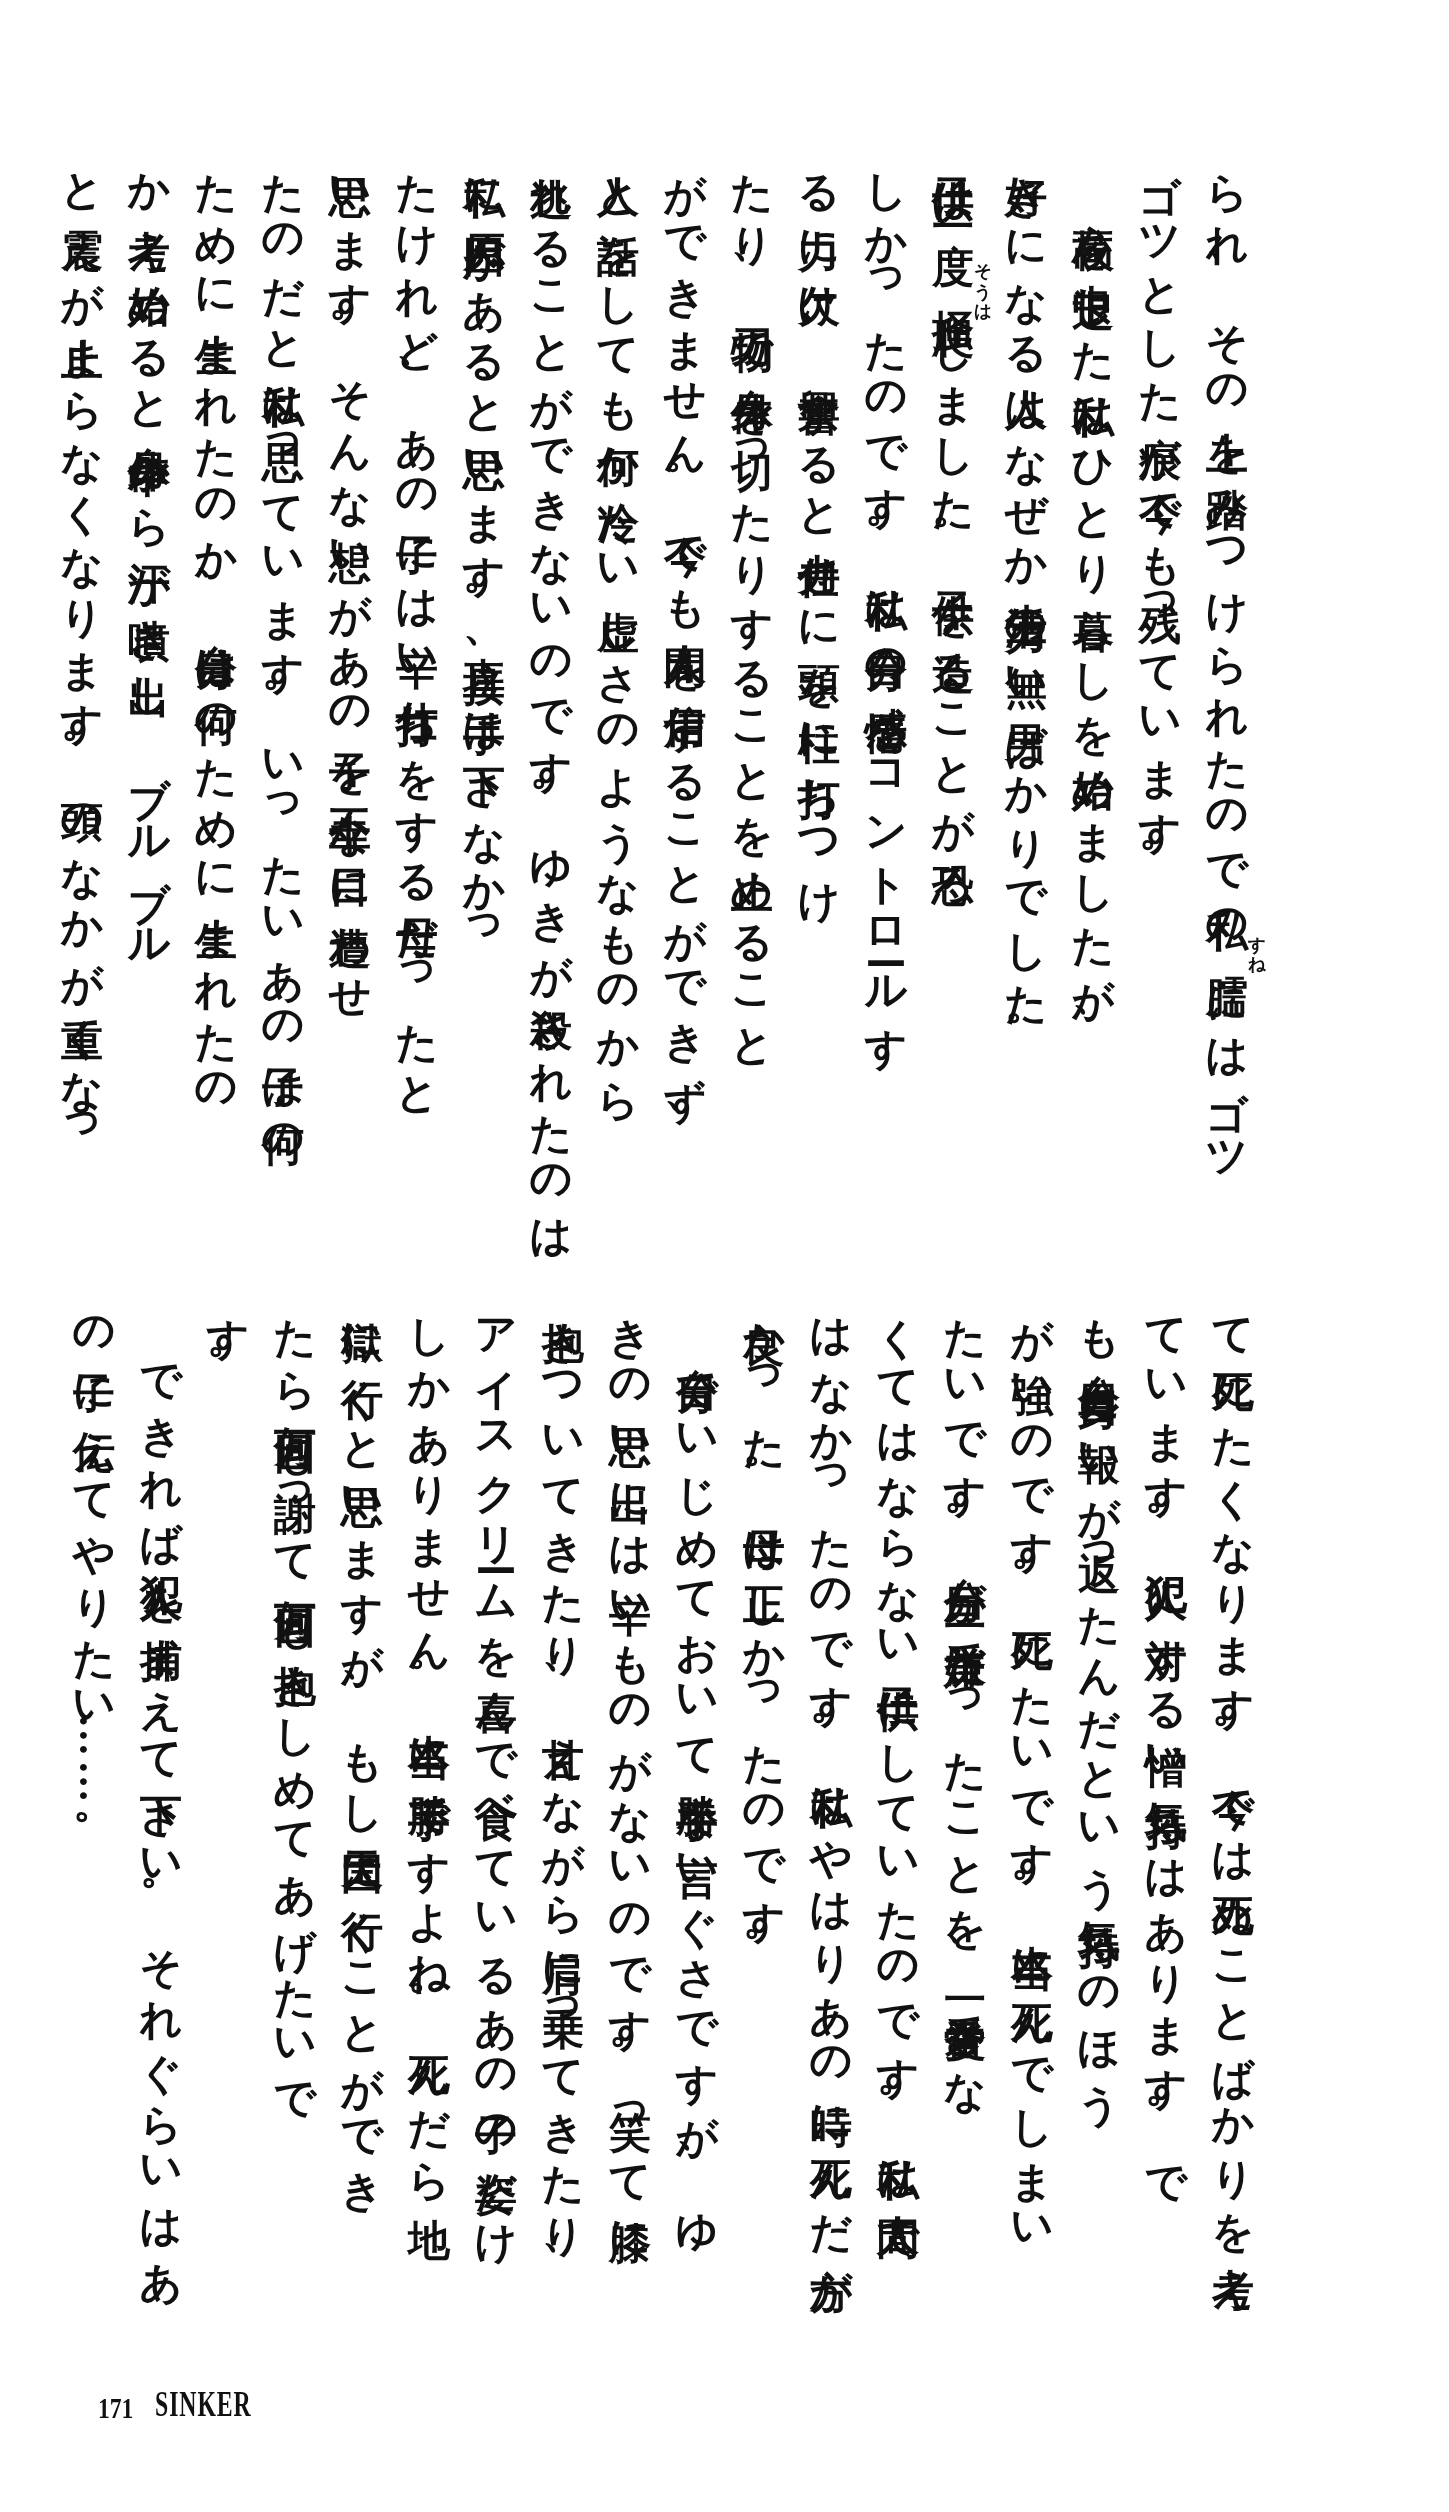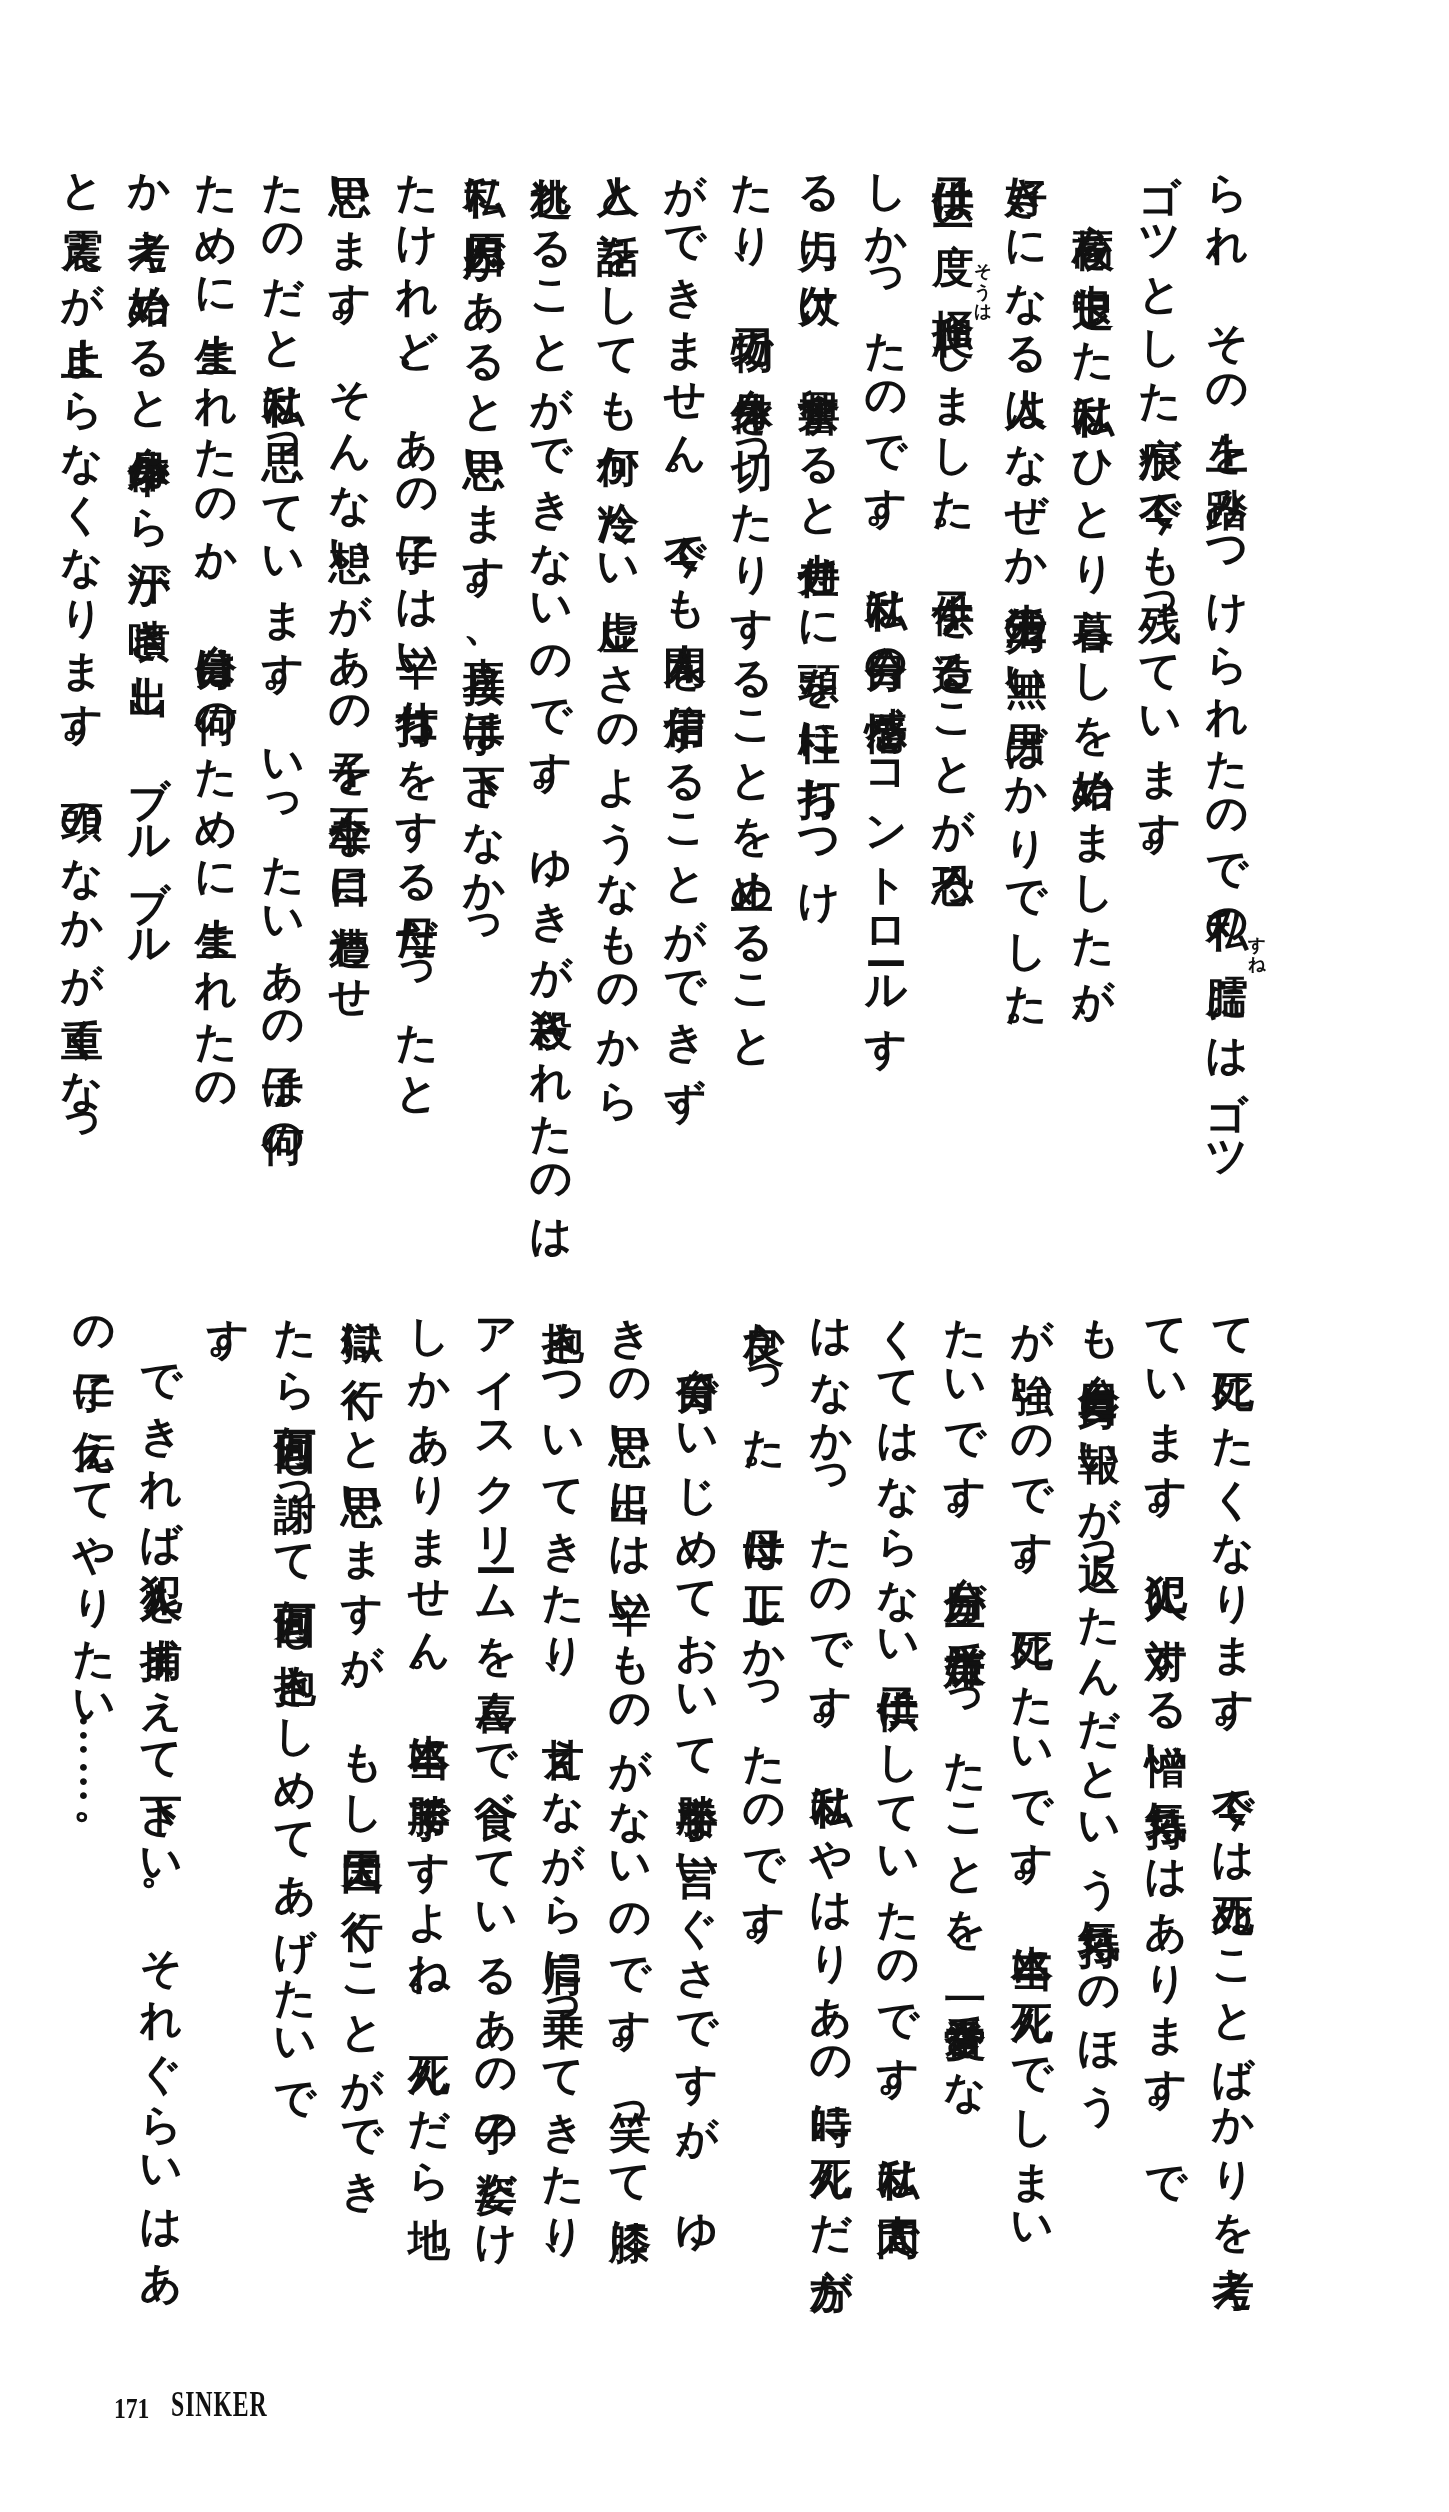--- a/index.html
+++ b/index.html
@@ -34,21 +34,21 @@
     white-space: nowrap;      
   }
   ruby { ruby-align: center; }
   rt {
     font-size: 17.5px;
     letter-spacing: 0.7px;
     font-weight: 600;
   }
   .page-footer {
     position: absolute;
-    left: 114px;
+    left: 98px;
     top: 2383px;
     display: flex;
     align-items: flex-end;
     gap: 12.6px;
     color: #111111;
     font-weight: bold;
   }
   .folio {
     font-size: 29.5px;
     transform: scaleX(0.80);

